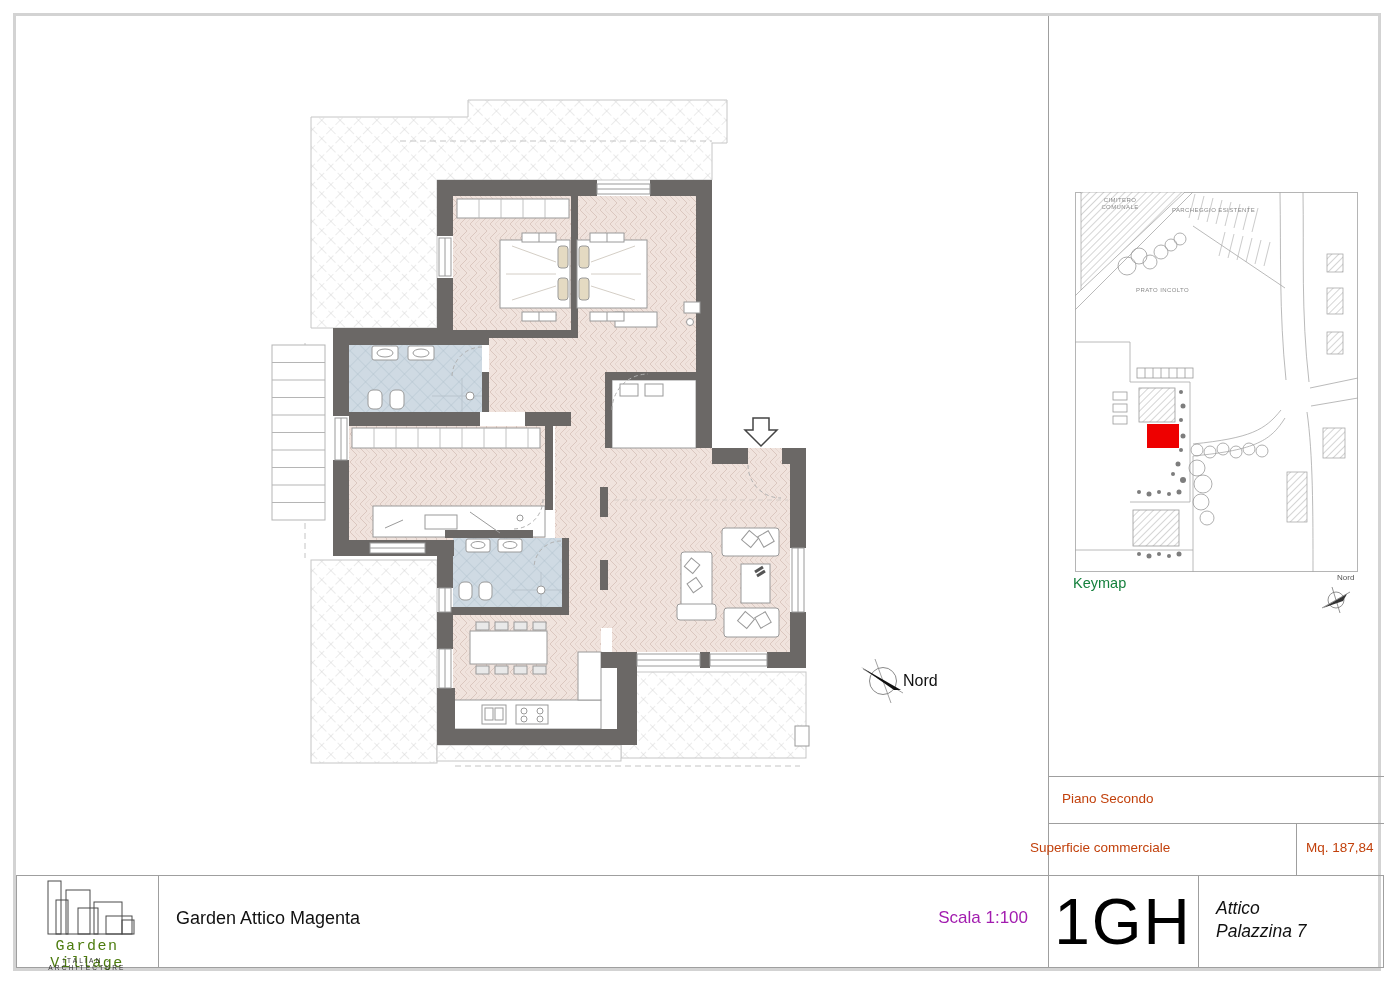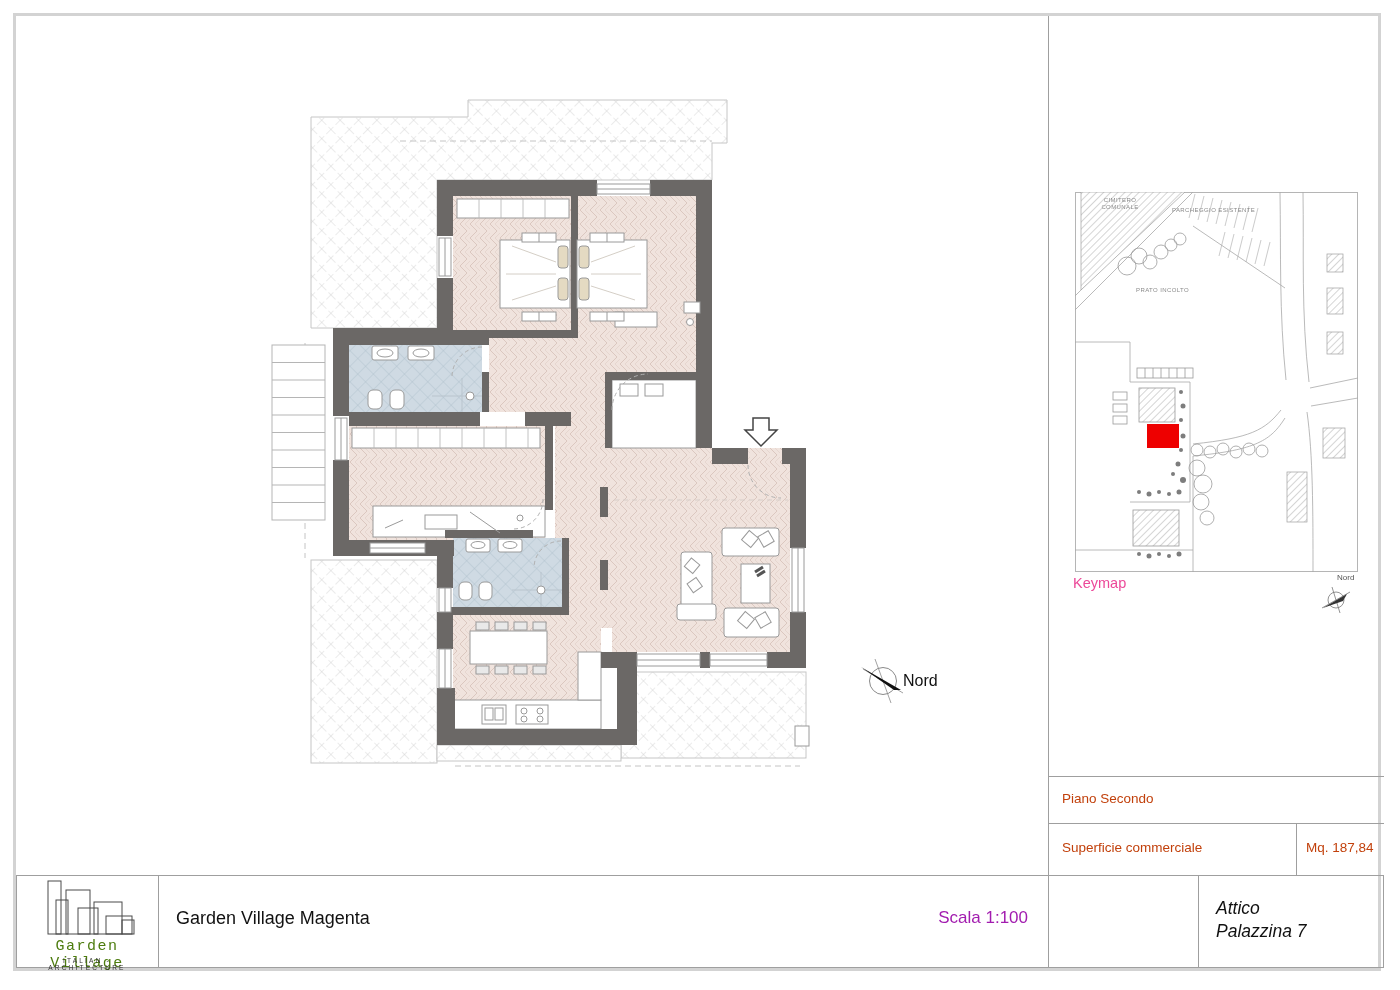--- a/index.html
+++ b/index.html
@@ -11,21 +11,21 @@
   .hline{height:0;border-top:1px solid #9f9f9f;}
   .box{border:1px solid #9f9f9f;box-sizing:border-box;}
   .txt{white-space:nowrap;}
   .tiny{font-size:6px;color:#8a8a8a;letter-spacing:.4px;}
   .cell-center{display:flex;align-items:center;justify-content:center;}
   .unit-code{font-size:64px;letter-spacing:2px;color:#000;}
   .unit-name{font-size:17.5px;line-height:23px;color:#111;font-style:italic;}
   .row-label{font-size:13.5px;color:#c2410c;}
   .proj-title{font-size:18px;color:#111;}
   .scale{font-size:17px;color:#a21caf;text-align:right;}
-  .keymap-cap{font-size:14.5px;color:#ec4899;}
+  .keymap-cap{font-size:14.5px;color:#15803d;}
   .nord-main{font-size:16px;color:#111;}
   .nord-mini{font-size:8px;color:#555;}
   .logo-name{font-family:Liberation Mono, monospace;font-size:15px;letter-spacing:1.5px;color:#4d7c0f;text-align:center;}
   .logo-tag{font-size:6.5px;letter-spacing:2.2px;color:#333;text-align:center;}
 </style>
 </head>
 <body>
 
 <div class="sheet">
 
@@ -395,21 +395,21 @@
     <line x1="6" y1="26" x2="34" y2="10" stroke="#777" stroke-width="0.8"></line>
     <line x1="16" y1="5" x2="24" y2="31" stroke="#777" stroke-width="0.8"></line>
     <polygon points="7,26 31,12 27,19" fill="#333"></polygon>
   </svg>
 
   <div class="abs hline" style="left:1048px;top:776px;width:336px"></div>
   <div class="abs hline" style="left:1048px;top:823px;width:336px"></div>
   <div class="abs vline" style="left:1296px;top:823px;height:52px"></div>
 
   <div class="abs txt row-label" style="left:1062px;top:791px">Piano Secondo</div>
-  <div class="abs txt row-label" style="left:1062px;top:840px">Superficie commerciale</div>
+  <div class="abs txt row-label" style="left:1030px;top:840px">Superficie commerciale</div>
   <div class="abs txt row-label" style="left:1306px;top:840px">Mq. 187,84</div>
 
   <div class="abs box" style="left:16px;top:875px;width:1368px;height:93px"></div>
   <div class="abs vline" style="left:158px;top:875px;height:93px"></div>
   <div class="abs vline" style="left:1198px;top:875px;height:93px"></div>
   <div class="abs vline" style="left:1048px;top:875px;height:93px"></div>
 
   <svg class="abs" style="left:42px;top:880px" width="95" height="56" viewBox="0 0 95 56">
     <g fill="none" stroke="#4a4a4a" stroke-width="1">
       <rect x="6" y="1" width="13" height="53"></rect>
@@ -417,21 +417,22 @@
       <rect x="24" y="10" width="24" height="44"></rect>
       <rect x="36" y="28" width="20" height="26"></rect>
       <rect x="52" y="22" width="28" height="32"></rect>
       <rect x="64" y="36" width="26" height="18"></rect>
       <rect x="80" y="40" width="12" height="14"></rect>
     </g>
   </svg>
   <div class="abs logo-name" style="left:24px;top:938px;width:126px">Garden Village</div>
   <div class="abs logo-tag" style="left:24px;top:957px;width:126px">ITALIAN - ARCHITECTURE</div>
 
-  <div class="abs txt proj-title" style="left:176px;top:908px">Garden Village Magenta</div>
+  <div class="abs txt proj-title" style="left:176px;top:908px">Garden Attico Magenta</div>
   <div class="abs scale" style="left:800px;top:908px;width:228px">Scala 1:100</div>
 
+  <div class="abs cell-center unit-code" style="left:1048px;top:875px;width:150px;height:93px">1GH</div>
   <div class="abs unit-name" style="left:1216px;top:897px">
     <span>Attico</span><br>
     <span>Palazzina 7</span>
   </div>
 
 </div>
 
 </body></html>

